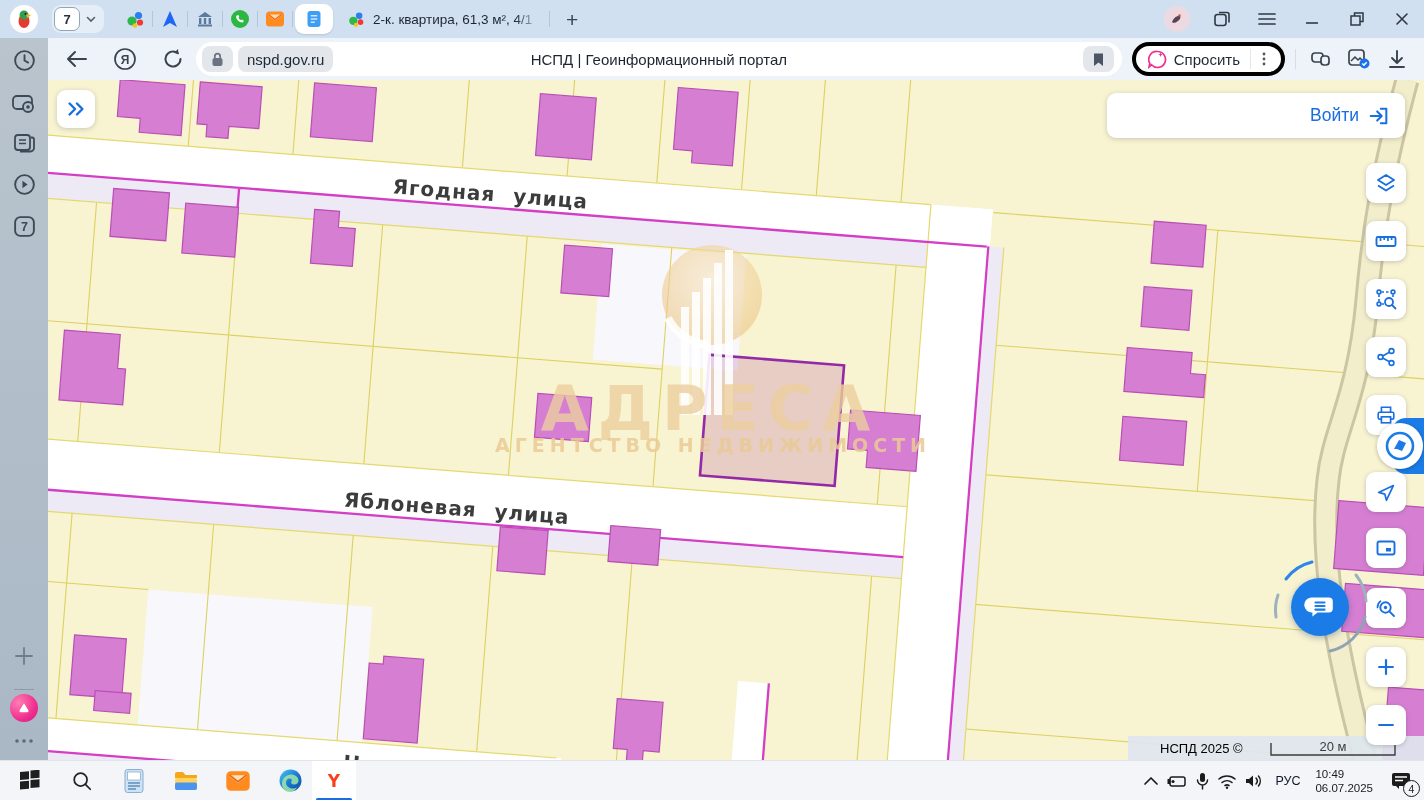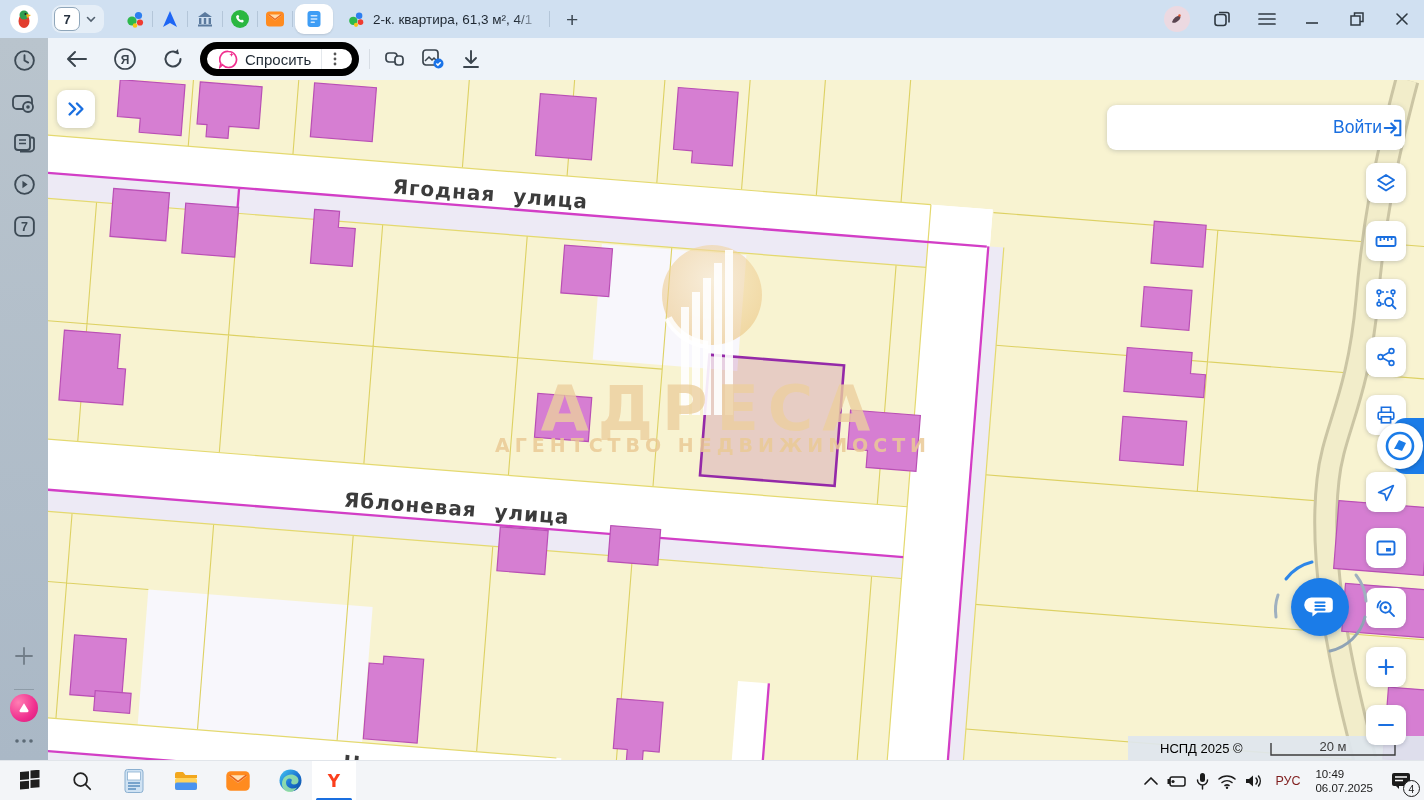--- a/index.html
+++ b/index.html
@@ -25,58 +25,58 @@
   .avatar { width:26px; height:26px; border-radius:50%; background:#ecd9e1; display:flex; align-items:center; justify-content:center; }
 
   
   .toolbar { position:absolute; left:48px; top:38px; width:1376px; height:42px; background:#eef3f9; display:flex; align-items:center; }
   .tb-icon { width:34px; height:34px; display:flex; align-items:center; justify-content:center; }
   .omnibox { position:relative; flex:1; height:34px; margin-left:6px; background:#fff; border-radius:17px; display:flex; align-items:center; padding:0 6px; }
   .chip { background:#e3e7ec; border-radius:8px; height:26px; display:flex; align-items:center; justify-content:center; padding:0 9px; }
   .chip.url-chip { margin-left:5px; font-size:15px; color:#1f2933; }
   .page-title { position:absolute; left:0; right:0; text-align:center; font-size:15px; color:#1d2530; pointer-events:none; }
   .bm-chip { position:absolute; right:8px; top:4px; }
-  .ask-pill { height:34px; background:#fff; border:7px solid #000000; border-radius:17px; display:flex; align-items:center; margin-left:10px; padding:0 4px 0 12px; }
+  .ask-pill { height:34px; background:#fff; border:4px solid #000000; border-radius:17px; display:flex; align-items:center; margin-left:10px; padding:0 4px 0 12px; }
   .ask-pill .lbl { font-size:15px; color:#1f2933; margin:0 10px 0 7px; }
   .ask-sep { width:1px; height:20px; background:#e4e8ec; }
   .tb-right { display:flex; align-items:center; margin:0 10px 0 6px; gap:4px; }
   .tb-sep { width:1px; height:20px; background:#d7dde4; margin:0 4px; }
 
   
   .sidebar { position:absolute; left:0; top:38px; width:48px; height:722px; background:linear-gradient(180deg,#b9c4cd,#aab8c6); }
   .sb-icon { position:absolute; left:0; width:48px; display:flex; justify-content:center; }
   .sb-divider { position:absolute; left:14px; width:20px; height:1px; background:#8e9ca8; }
   .alice { width:28px; height:28px; border-radius:50%; background:radial-gradient(circle at 30% 30%, #ff7eb3, #f0308f 60%, #d6177c); display:flex; align-items:center; justify-content:center; }
 
   
   .map-area { position:absolute; left:48px; top:80px; width:1376px; height:680px; overflow:hidden; background:#f8f3d1; }
   .map-area svg.basemap { position:absolute; left:0; top:0; }
   .street-label { font-family:"DejaVu Sans", sans-serif; font-size:20px; font-weight:bold; fill:#3c3c3c; letter-spacing:1px; word-spacing:10px; }
   .wm-title { font-family:"DejaVu Sans", sans-serif; font-size:62px; font-weight:bold; fill:#eccf9f; opacity:.8; letter-spacing:9px; }
   .wm-sub { font-family:"DejaVu Sans", sans-serif; font-size:19px; font-weight:bold; fill:#eaca96; opacity:.85; letter-spacing:5px; }
   .float-card { position:absolute; background:#fff; border-radius:9px; box-shadow:0 1px 5px rgba(60,70,90,.25); }
   .map-btn { position:absolute; left:1318px; width:40px; height:40px; background:#fff; border-radius:9px; box-shadow:0 1px 4px rgba(60,70,90,.28); display:flex; align-items:center; justify-content:center; z-index:3; }
-  .login-bar { left:1059px; top:25px; width:298px; height:45px; display:flex; align-items:center; justify-content:flex-end; padding-right:1px; z-index:3; }
+  .login-bar { left:1059px; top:13px; width:298px; height:45px; display:flex; align-items:center; justify-content:flex-end; padding-right:15px; gap:9px; z-index:3; }
   .login-bar .lbl { color:#1a6fe0; font-size:17.5px; }
   .legend-bar { left:7px; top:620px; width:460px; height:52px; display:flex; align-items:center; justify-content:space-between; padding:0 26px 0 30px; z-index:4; }
   .legend-bar .lbl { font-size:18px; color:#1d1d1f; }
   .attrib { position:absolute; left:1080px; top:656px; width:296px; height:24px; background:rgba(222,230,238,.92); display:flex; align-items:center; z-index:1; }
   .attrib .txt { font-size:13px; color:#000000; margin-left:32px; }
   .max-tab { position:absolute; left:1344px; top:338px; width:32px; height:56px; background:#1b7ce8; border-radius:14px 0 0 14px; z-index:4; }
   .max-circle { position:absolute; left:1329px; top:343px; width:46px; height:46px; background:#fff; border-radius:50%; box-shadow:0 1px 4px rgba(0,0,0,.25); display:flex; align-items:center; justify-content:center; z-index:5; }
   .chat-btn { position:absolute; left:1243px; top:498px; width:58px; height:58px; border-radius:50%; background:#1b7ce8; box-shadow:0 2px 6px rgba(20,60,120,.35); display:flex; align-items:center; justify-content:center; z-index:4; }
   .chat-arcs { position:absolute; left:1220px; top:475px; width:104px; height:104px; z-index:3; pointer-events:none; }
 
   
   .taskbar { position:absolute; left:0; top:760px; width:1424px; height:40px; background:#f3f5f8; border-top:1px solid #e1e5ea; display:flex; align-items:center; }
   .tk-icon { width:44px; height:40px; display:flex; align-items:center; justify-content:center; position:relative; }
   .tk-icon.active { background:#fff; }
   .tk-icon.active::after { content:""; position:absolute; left:4px; right:4px; bottom:0; height:3px; background:#1a6fe0; border-radius:2px; }
   .tray { position:absolute; right:6px; top:0; height:40px; display:flex; align-items:center; gap:7px; }
-  .tray .lang { font-size:12.5px; color:#7f1d1d; padding:0 4px; }
+  .tray .lang { font-size:12.5px; color:#0f172a; padding:0 4px; }
   .clockblock { text-align:left; font-size:11.5px; color:#1b1b1b; line-height:1.25; padding:0 4px; }
   .notif { position:relative; width:34px; height:30px; display:flex; align-items:center; justify-content:center; }
   .badge { position:absolute; right:-2px; bottom:-1px; width:17px; height:17px; border-radius:50%; background:#f3f5f8; border:1.4px solid #1b1b1b; font-size:10.5px; display:flex; align-items:center; justify-content:center; color:#1b1b1b; }
 </style>
 </head>
 <body>
 
 <div class="screen">
 
   <div class="tabbar">
@@ -208,20 +208,35 @@
           <text x="12" y="16.5" text-anchor="middle" font-size="12" font-weight="bold" fill="#3a444e" font-family="Liberation Sans, sans-serif">Я</text>
         </svg>
     </div>
     <div class="tb-icon" style="margin-left:14px;">
       <svg width="22" height="22" viewBox="0 0 22 22">
           <path d="M18.5 11a7.5 7.5 0 1 1-2.6-5.7" stroke="#3a444e" stroke-width="2" fill="none" stroke-linecap="round"></path>
           <path d="M16 1l.5 4.8L12 5" fill="#3a444e"></path>
         </svg>
     </div>
 
+    <div class="omnibox">
+      <div class="chip">
+        <svg width="13" height="15" viewBox="0 0 13 15">
+            <rect x="1.5" y="6" width="10" height="8" rx="2" fill="#6b7280"></rect>
+            <path d="M3.8 6V4.4a2.7 2.7 0 0 1 5.4 0V6" fill="none" stroke="#6b7280" stroke-width="1.7"></path>
+          </svg>
+      </div>
+      <div class="chip url-chip">nspd.gov.ru</div>
+      <div class="page-title">НСПД | Геоинформационный портал</div>
+      <div class="chip bm-chip">
+        <svg width="13" height="15" viewBox="0 0 13 15">
+            <path d="M2 1.5h9V14L6.5 10.5 2 14z" fill="#4b5563"></path>
+          </svg>
+      </div>
+    </div>
 
     <div class="ask-pill">
       <svg width="19" height="19" viewBox="0 0 19 19">
         <path d="M9.5 1.5a8 8 0 1 1-6 13.3L1 17l.8-3.6A8 8 0 0 1 9.5 1.5z" fill="none" stroke="#f0308f" stroke-width="1.7"></path>
         <path d="M12.5 2.5l.6 1.6 1.6.6-1.6.6-.6 1.6-.6-1.6-1.6-.6 1.6-.6z" fill="#f0308f"></path>
       </svg>
       <span class="lbl">Спросить</span>
       <span class="ask-sep"></span>
       <svg width="26" height="18" viewBox="0 0 26 18">
           <circle cx="13" cy="4" r="1.4" fill="#555"></circle>

